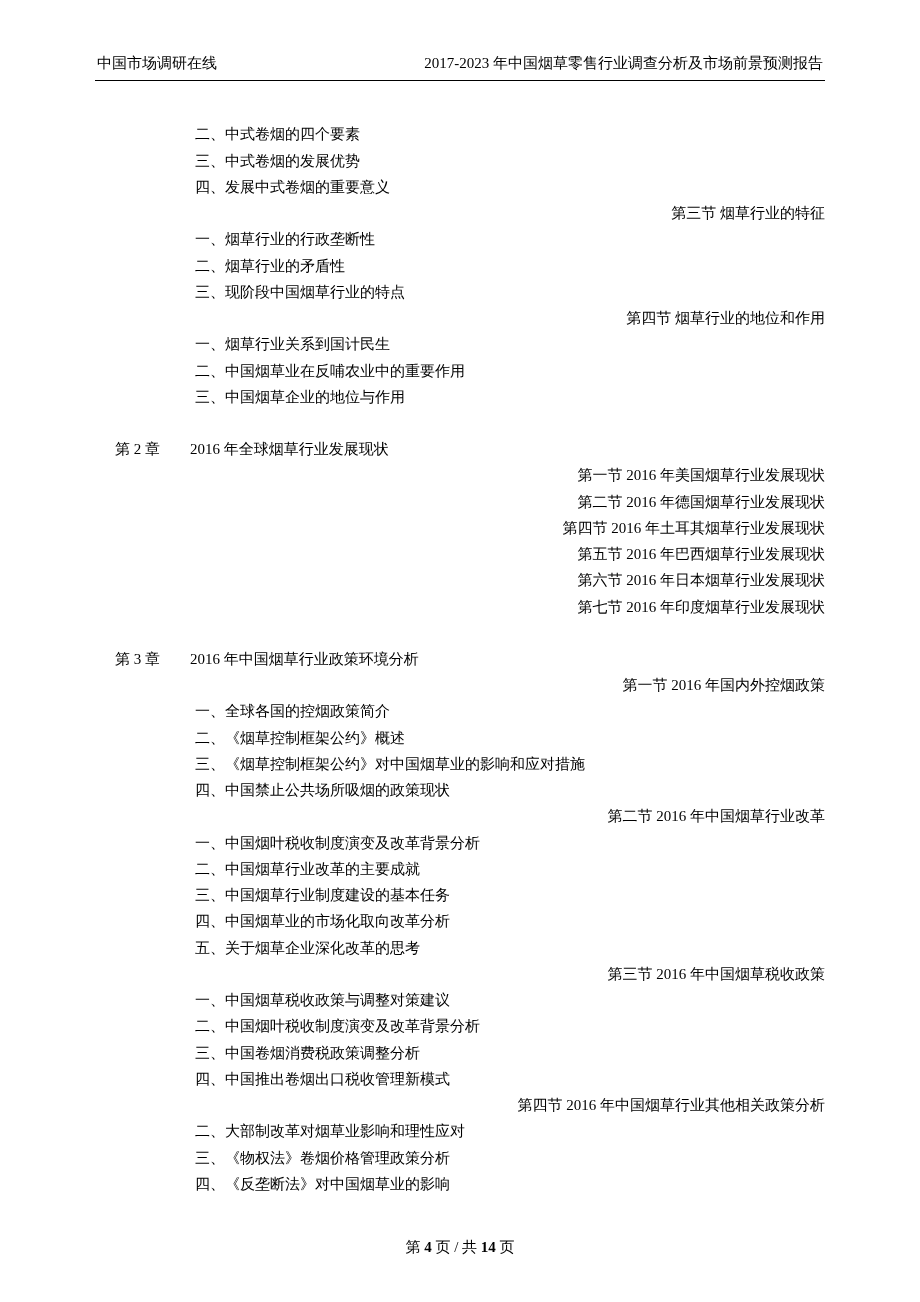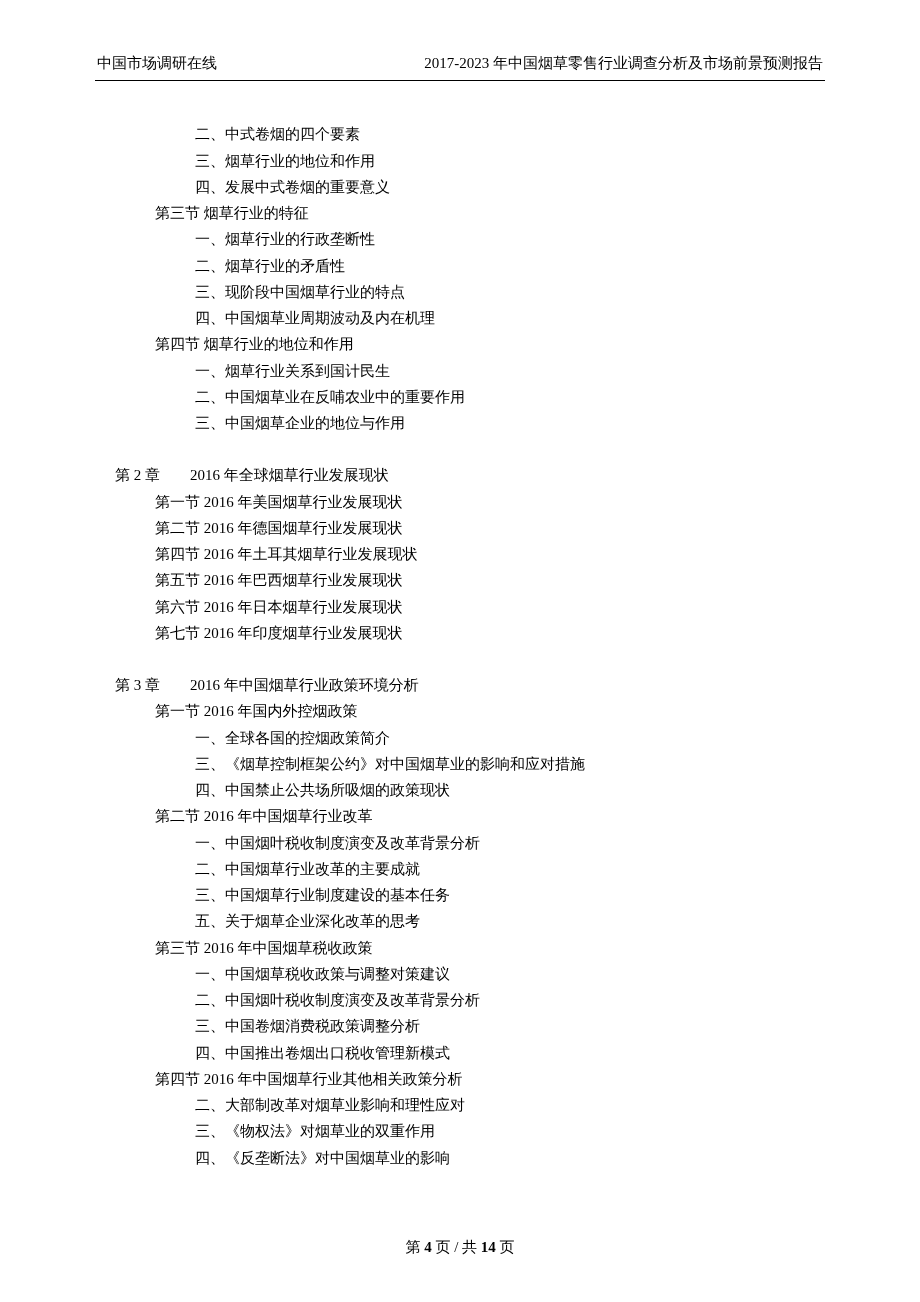--- a/index.html
+++ b/index.html
@@ -26,21 +26,21 @@
     padding: 0 2px 4px 2px;
   }
   .header-underline {
     border-bottom: 1.5px solid #000;
     margin-bottom: 40px;
   }
   .content {
     font-size: 15px;
   }
   .lvl0 { padding-left: 20px; }
-  .lvl1 { padding-left: 60px; }
+  .lvl1 { padding-left: 60px; text-align: right; }
   .lvl2 { padding-left: 100px; }
   .block-gap { height: 26px; }
   .footer {
     position: absolute;
     bottom: 42px;
     width: 100%;
     left: 0;
     text-align: center;
     font-size: 15px;
     margin-top: 8px;
@@ -54,58 +54,59 @@
 
   <div class="header-underline">
     <div class="header-row">
       <span>中国市场调研在线</span>
       <span>2017-2023 年中国烟草零售行业调查分析及市场前景预测报告</span>
     </div>
   </div>
 
   <div class="content" id="toc-container">
       <div class="lvl2">二、中式卷烟的四个要素</div>
-      <div class="lvl2">三、烟草行业的地位和作用</div>
+      <div class="lvl2">三、中式卷烟的发展优势</div>
       <div class="lvl2">四、发展中式卷烟的重要意义</div>
       <div class="lvl1">第三节  烟草行业的特征</div>
       <div class="lvl2">一、烟草行业的行政垄断性</div>
       <div class="lvl2">二、烟草行业的矛盾性</div>
       <div class="lvl2">三、现阶段中国烟草行业的特点</div>
-      <div class="lvl2">四、中国烟草业周期波动及内在机理</div>
       <div class="lvl1">第四节  烟草行业的地位和作用</div>
       <div class="lvl2">一、烟草行业关系到国计民生</div>
       <div class="lvl2">二、中国烟草业在反哺农业中的重要作用</div>
       <div class="lvl2">三、中国烟草企业的地位与作用</div>
       <div class="block-gap"></div>
       <div class="lvl0">第 2 章　　2016 年全球烟草行业发展现状</div>
       <div class="lvl1">第一节  2016 年美国烟草行业发展现状</div>
       <div class="lvl1">第二节  2016 年德国烟草行业发展现状</div>
       <div class="lvl1">第四节  2016 年土耳其烟草行业发展现状</div>
       <div class="lvl1">第五节  2016 年巴西烟草行业发展现状</div>
       <div class="lvl1">第六节  2016 年日本烟草行业发展现状</div>
       <div class="lvl1">第七节  2016 年印度烟草行业发展现状</div>
       <div class="block-gap"></div>
       <div class="lvl0">第 3 章　　2016 年中国烟草行业政策环境分析</div>
       <div class="lvl1">第一节  2016 年国内外控烟政策</div>
       <div class="lvl2">一、全球各国的控烟政策简介</div>
+      <div class="lvl2">二、《烟草控制框架公约》概述</div>
       <div class="lvl2">三、《烟草控制框架公约》对中国烟草业的影响和应对措施</div>
       <div class="lvl2">四、中国禁止公共场所吸烟的政策现状</div>
       <div class="lvl1">第二节  2016 年中国烟草行业改革</div>
       <div class="lvl2">一、中国烟叶税收制度演变及改革背景分析</div>
       <div class="lvl2">二、中国烟草行业改革的主要成就</div>
       <div class="lvl2">三、中国烟草行业制度建设的基本任务</div>
+      <div class="lvl2">四、中国烟草业的市场化取向改革分析</div>
       <div class="lvl2">五、关于烟草企业深化改革的思考</div>
       <div class="lvl1">第三节  2016 年中国烟草税收政策</div>
       <div class="lvl2">一、中国烟草税收政策与调整对策建议</div>
       <div class="lvl2">二、中国烟叶税收制度演变及改革背景分析</div>
       <div class="lvl2">三、中国卷烟消费税政策调整分析</div>
       <div class="lvl2">四、中国推出卷烟出口税收管理新模式</div>
       <div class="lvl1">第四节  2016 年中国烟草行业其他相关政策分析</div>
       <div class="lvl2">二、大部制改革对烟草业影响和理性应对</div>
-      <div class="lvl2">三、《物权法》对烟草业的双重作用</div>
+      <div class="lvl2">三、《物权法》卷烟价格管理政策分析</div>
       <div class="lvl2">四、《反垄断法》对中国烟草业的影响</div>
     </div>
 
   <div class="footer">
     <span class="page-num">
       <span>第 </span><strong>4</strong><span> 页 / 共 </span><strong>14</strong><span> 页</span>
     </span>
   </div>
 
 </div>

